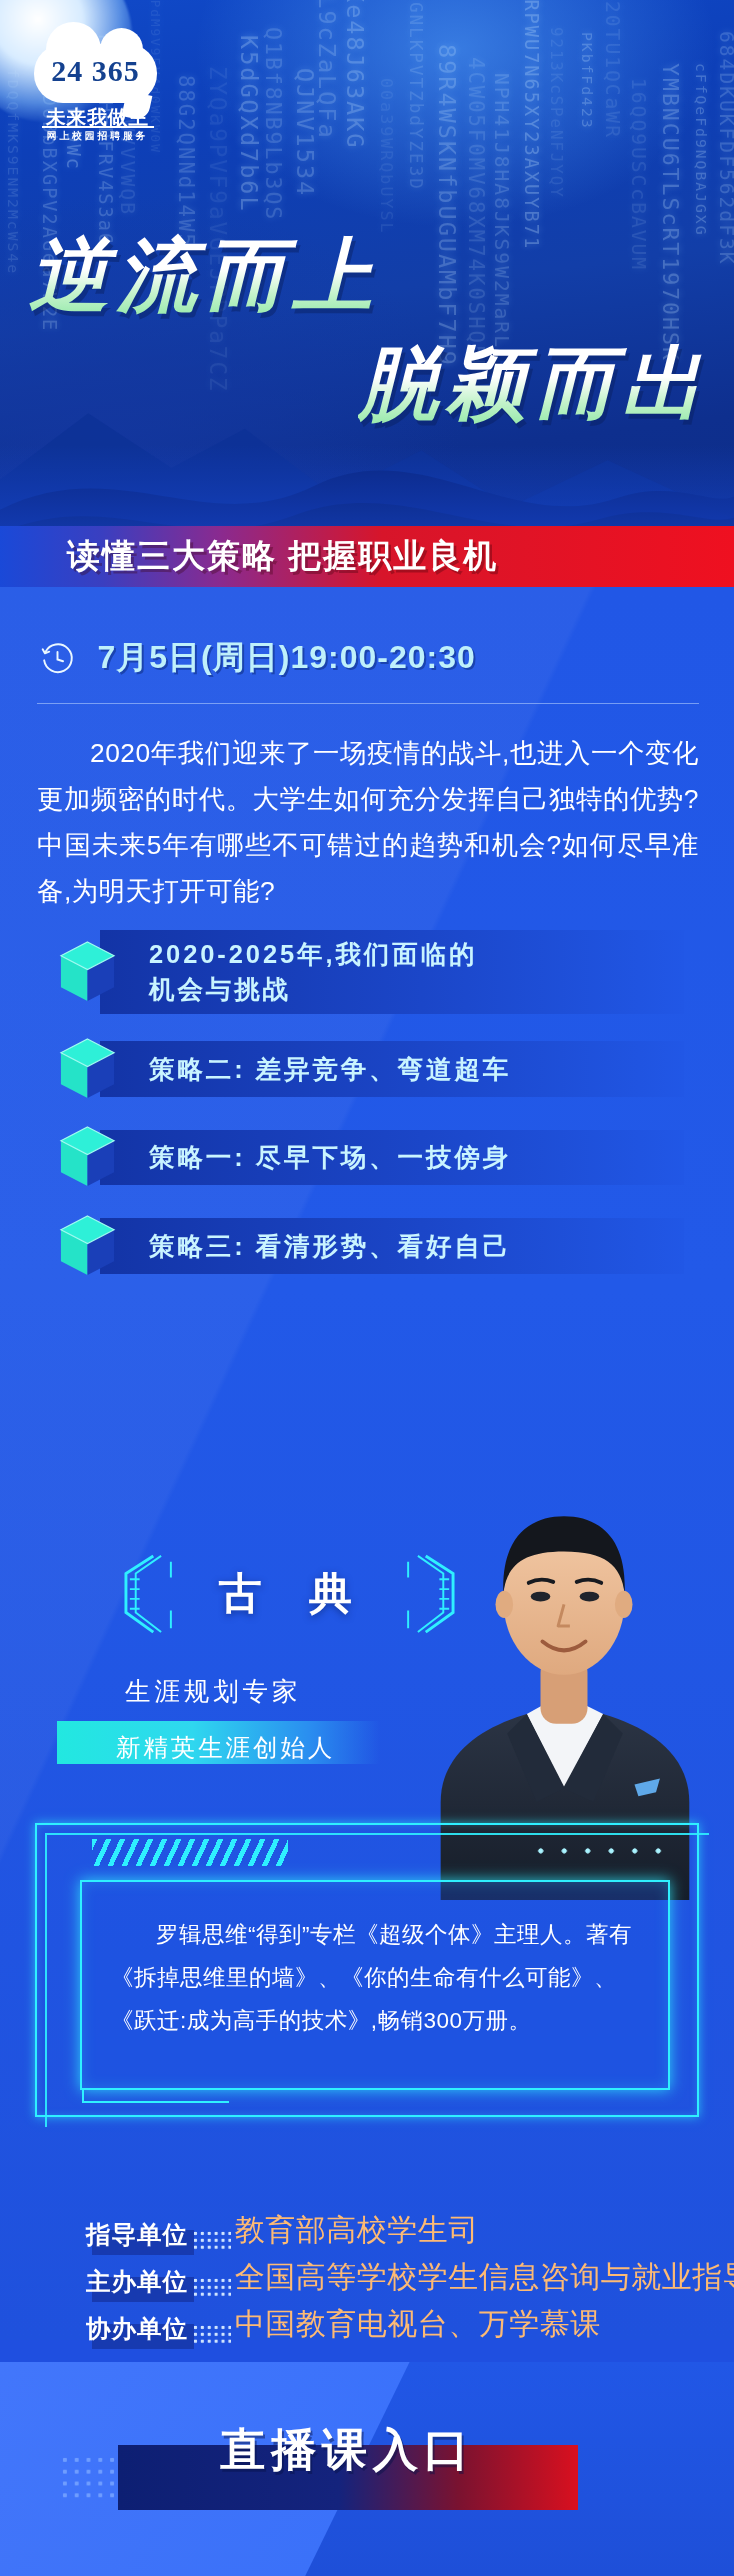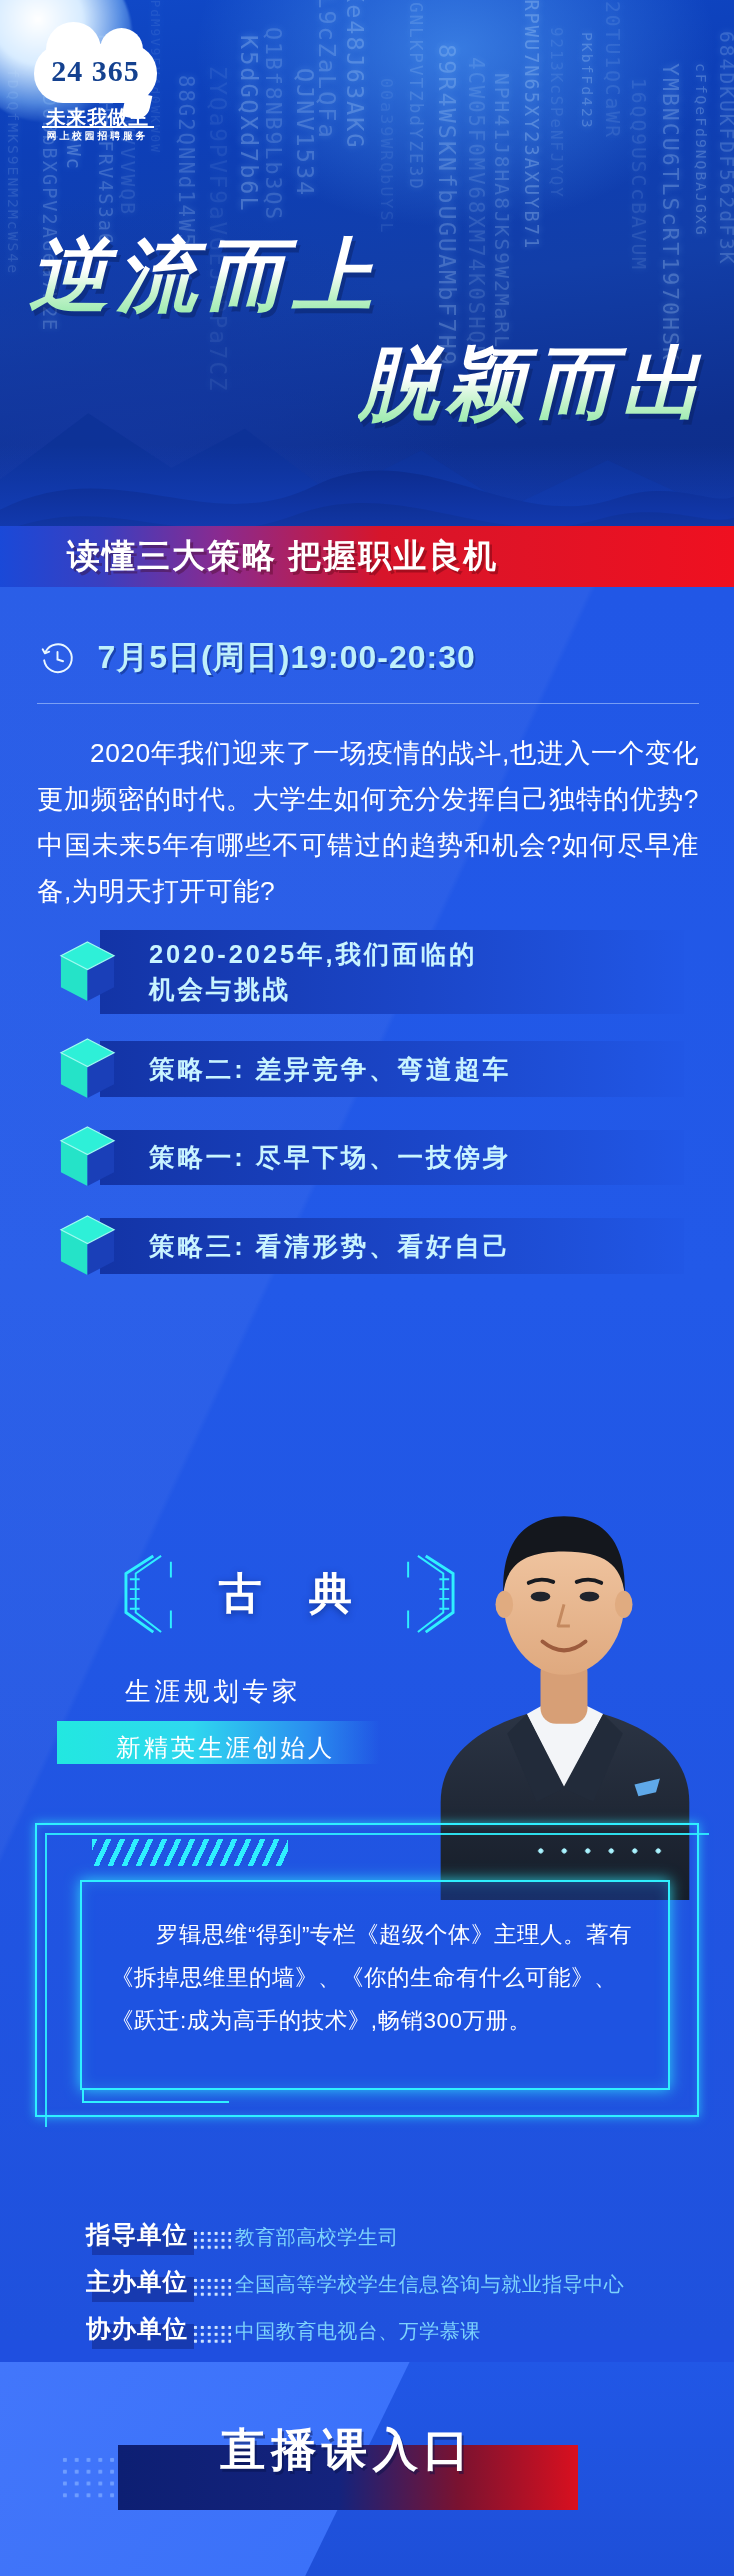--- a/index.html
+++ b/index.html
@@ -237,21 +237,21 @@
   }
   .cred-label span {
     position:relative; z-index:2;
     color:#fff; font-weight:700; font-size:24.5px; letter-spacing:1px;
   }
   .cred-dots {
     flex:none; width:39px; height:21.5px; margin:0 3.9px;
     background-image:radial-gradient(circle, #cfe4ff 1.7px, rgba(0,0,0,0) 2px);
     background-size:6.9px 6.9px;
   }
-  .cred-value { color:#7dd3fc; font-size:20px; letter-spacing:0.5px; white-space:nowrap;margin-top:14px; }
+  .cred-value { color:#fdba74; font-size:30px; letter-spacing:0.5px; white-space:nowrap;margin-top:14px; }
 
   
   .footer {
     position:absolute; left:0; top:2362px; width:735px; height:214px;
     overflow:hidden;
     background:linear-gradient(180deg,#2157e6 0%,#1e4fd8 100%);
   }
   .foot-diag {
     position:absolute; left:-157px; top:-29px; width:509px; height:294px;
     background:linear-gradient(90deg,#4a7dff 0%,#4077ff 100%);

